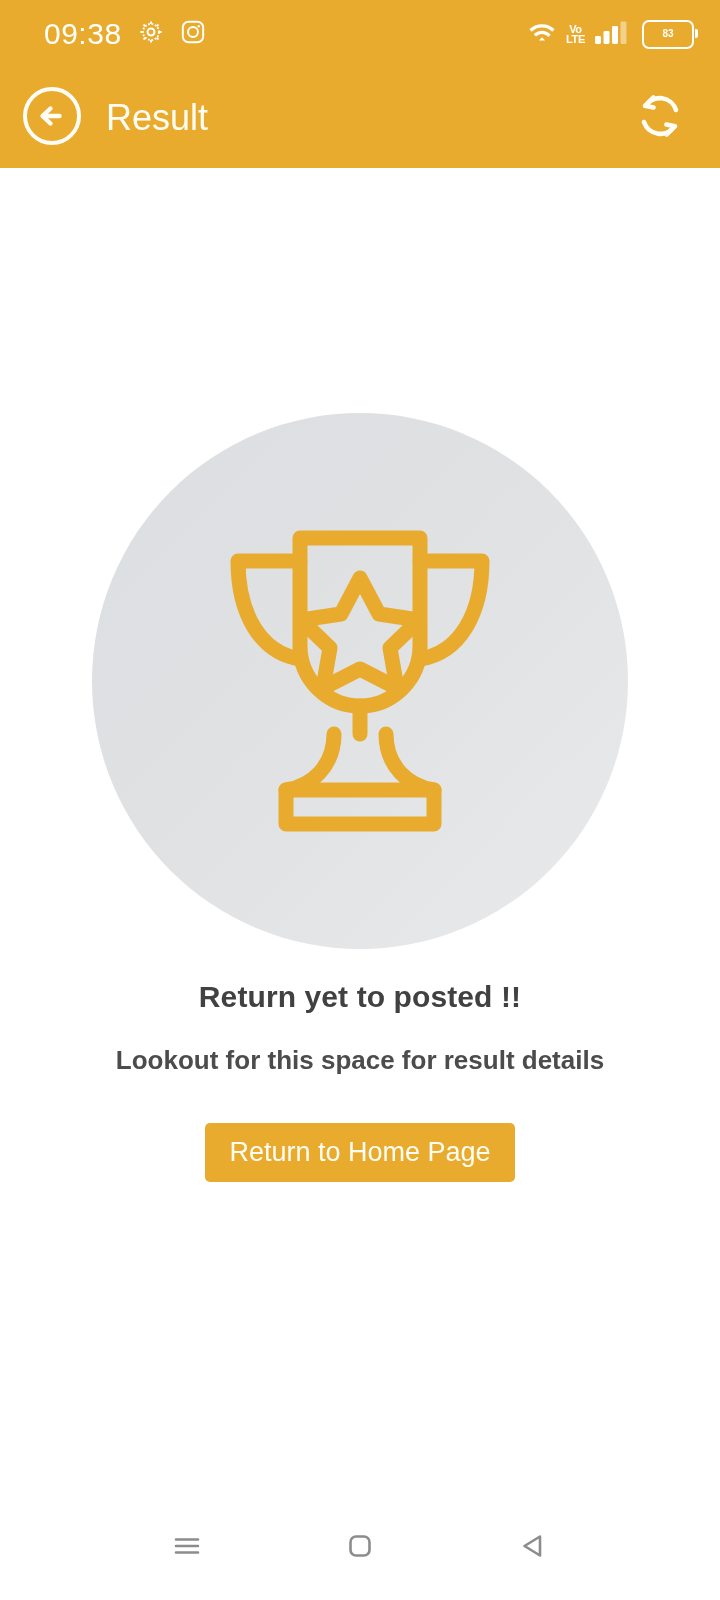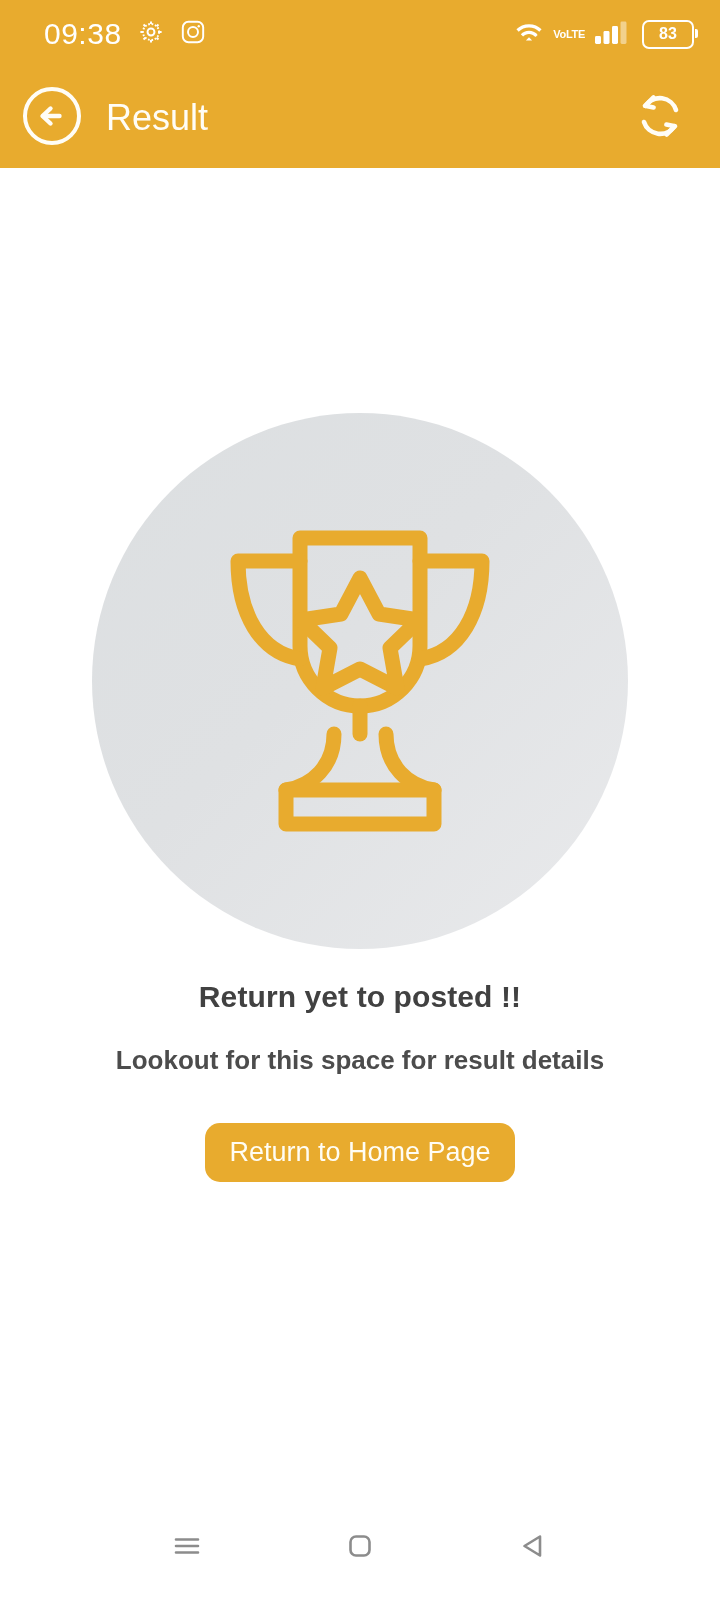--- a/index.html
+++ b/index.html
@@ -37,21 +37,21 @@
     letter-spacing: 0.5px;
     line-height: 1;
   }
   .status-right {
     display: flex;
     align-items: center;
     gap: 9px;
   }
   .volte-icon {
     display: flex;
-    flex-direction: row;
+    flex-direction: column;
     align-items: center;
     justify-content: center;
     color: #ffffff;
     font-size: 11px;
     font-weight: 700;
     line-height: 10px;
     letter-spacing: -0.3px;
   }
   .battery {
     width: 48px;
@@ -69,21 +69,21 @@
     position: absolute;
     right: -6px;
     top: 7px;
     width: 3px;
     height: 9px;
     background: #ffffff;
     border-radius: 0 2px 2px 0;
   }
   .battery-text {
     color: #ffffff;
-    font-size: 16px;
+    font-size: 10px;
     font-weight: 700;
     line-height: 1;
   }
 
   
   .app-bar {
     height: 100px;
     background: #E8AB2E;
     display: flex;
     align-items: center;
@@ -158,21 +158,21 @@
     font-weight: 700;
     color: #4c4c4c;
     line-height: 1;
   }
   .home-btn {
     margin-top: 50px;
     width: 310px;
     height: 59px;
     background: #E8AB2E;
     border: none;
-    border-radius: 15px;
+    border-radius: 5px;
     color: #fffdf4;
     font-family: "Liberation Sans", sans-serif;
     font-size: 27px;
     font-weight: 400;
     cursor: pointer;
     display: flex;
     align-items: center;
     justify-content: center;
     padding: 0;
   }

